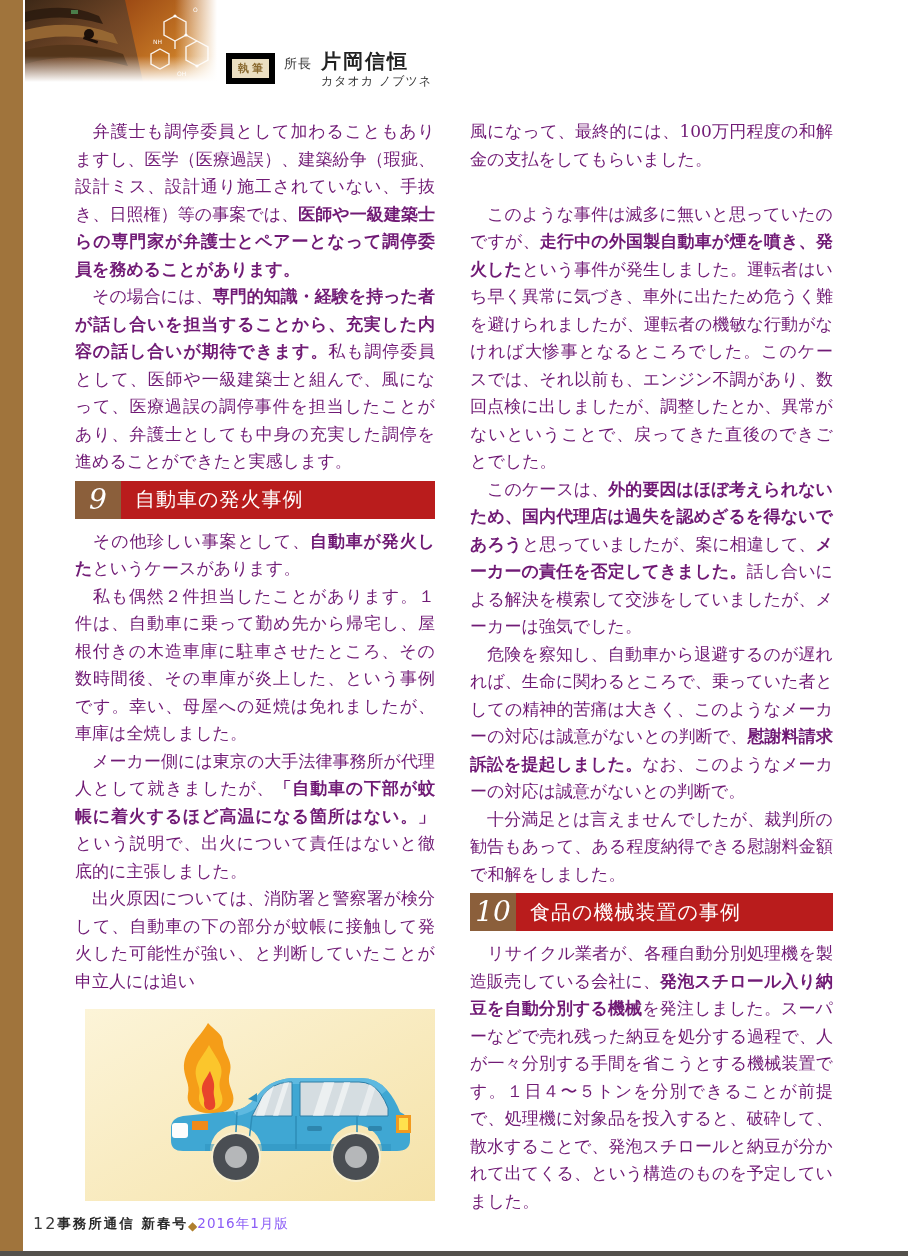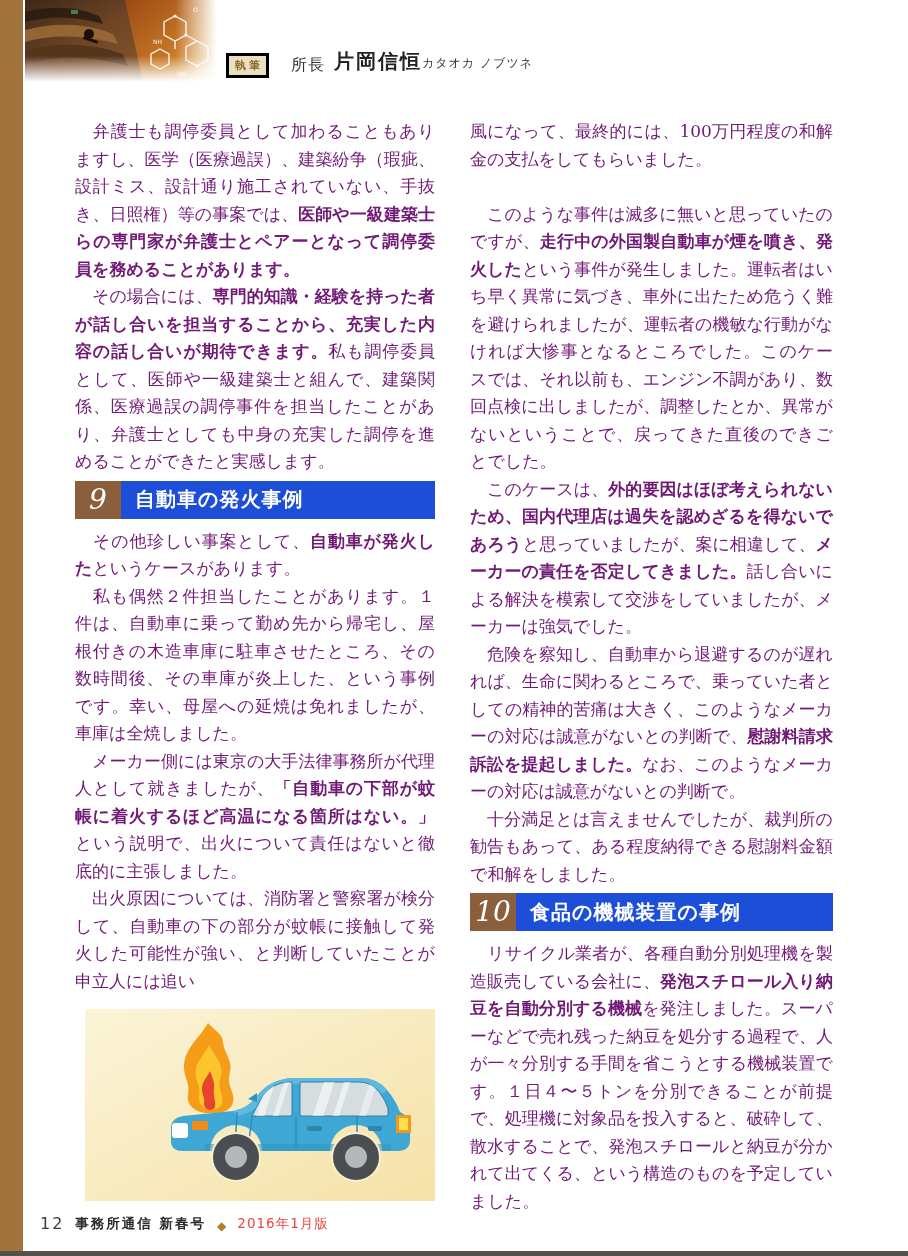--- a/index.html
+++ b/index.html
@@ -8,53 +8,53 @@
     background:#ffffff;overflow:hidden;
     font-family:"DejaVu Serif","Liberation Serif",serif;
   }
   .left-strip{position:absolute;left:0;top:0;width:23px;height:100%;background:#A0743C;}
   .bottom-edge{position:absolute;left:0;bottom:0;width:100%;height:5px;background:#54514C;z-index:5;}
 
   
   .header-photo{position:absolute;left:25px;top:0;width:192px;height:82px;}
   .byline{position:absolute;left:226px;top:50px;display:flex;align-items:flex-start;gap:9px;
           font-family:"DejaVu Sans","Liberation Sans",sans-serif;}
-  .byline-badge{border:3px solid #000000;background:#EBDFC2;color:#8A6A30;
+  .byline-badge{border:6px solid #000000;background:#EBDFC2;color:#8A6A30;
         font-size:11px;font-weight:bold;letter-spacing:3px;padding:2px 3px 2px 6px;margin-top:3px;}
-  .byline-role{font-size:16px;color:#333;margin-top:5px;letter-spacing:1px;margin-left:13px;}
-  .byline-name-wrap{display:flex;flex-direction:row;}
+  .byline-role{font-size:13px;color:#333;margin-top:5px;letter-spacing:1px;}
+  .byline-name-wrap{display:flex;flex-direction:column;}
   .byline-name{font-size:20px;font-weight:bold;color:#222;letter-spacing:2px;line-height:22px;}
   .byline-kana{font-size:12px;color:#333;letter-spacing:1px;margin-top:1px;align-self:flex-end;}
 
   
   .columns{position:absolute;left:75px;top:118px;width:758px;}
   .col{position:absolute;top:0;}
   .col-left{left:0;width:360px;}
   .col-right{left:395px;width:363px;}
   p.para{margin:0;font-size:17px;line-height:27.5px;color:#701a75;
          text-align:justify;text-justify:inter-ideograph;}
   p.para span.b{font-weight:700;}
   .spacer{height:27.5px;}
 
   .section-heading{display:flex;height:38px;margin:5px 0 9px 0;}
   .sec-num{width:46px;background:#8B5F3B;color:#fff;display:flex;align-items:center;justify-content:center;
        font-family:"DejaVu Serif","Liberation Serif",serif;font-style:italic;font-size:28px;line-height:1;}
-  .sec-title{flex:1;background:#1d4ed8;color:#fff;display:flex;align-items:center;padding-left:14px;
-       font-family:"DejaVu Sans","Liberation Sans",sans-serif;font-weight:bold;font-size:20px;letter-spacing:1px;}
+  .sec-title{flex:1;background:#b91c1c;color:#fff;display:flex;align-items:center;padding-left:14px;
+       font-family:"DejaVu Sans","Liberation Sans",sans-serif;font-weight:normal;font-size:20px;letter-spacing:1px;}
 
   .illustration{margin:14px 0 0 10px;width:350px;height:192px;}
   .illustration svg{display:block;}
 
   
-  .footer{position:absolute;left:40px;top:1214px;display:flex;align-items:flex-end;gap:11px;
+  .footer{position:absolute;left:33px;top:1214px;display:flex;align-items:flex-end;
           font-family:"DejaVu Sans","Liberation Sans",sans-serif;}
   .footer .page-num{font-size:16px;color:#3a3a3a;letter-spacing:2px;}
   .footer .pub{font-size:13.5px;font-weight:bold;color:#2b2b2b;letter-spacing:2px;}
   .footer .diamond{color:#B0802D;font-size:12px;}
-  .footer .edition{font-size:13.5px;color:#ef4444;letter-spacing:1px;}
+  .footer .edition{font-size:13.5px;color:#8b5cf6;letter-spacing:1px;}
 </style>
 </head>
 <body>
 
 <div class="page">
   <div class="left-strip"></div>
 
   <div class="header-photo">
     <svg width="192" height="82" viewBox="0 0 192 82">
       <defs>
@@ -111,21 +111,21 @@
     <span class="byline-name-wrap">
       <span class="byline-name">片岡信恒</span>
       <span class="byline-kana">カタオカ ノブツネ</span>
     </span>
   </div>
 
   <div class="columns">
     <div class="col col-left">
       <div>
           <p class="para"><span>　弁護士も調停委員として加わることもありますし、医学（医療過誤）、建築紛争（瑕疵、設計ミス、設計通り施工されていない、手抜き、日照権）等の事案では、</span><span class="b">医師や一級建築士らの専門家が弁護士とペアーとなって調停委員を務めることがあります。</span></p>
-          <p class="para"><span>　その場合には、</span><span class="b">専門的知識・経験を持った者が話し合いを担当することから、充実した内容の話し合いが期待できます。</span><span>私も調停委員として、医師や一級建築士と組んで、建築関係、医療過誤の調停事件を担当したことがあり、弁護士としても中身の充実した調停を進めることができたと実感します。</span></p>
+          <p class="para"><span>　その場合には、</span><span class="b">専門的知識・経験を持った者が話し合いを担当することから、充実した内容の話し合いが期待できます。</span><span>私も調停委員として、医師や一級建築士と組んで、風になって、医療過誤の調停事件を担当したことがあり、弁護士としても中身の充実した調停を進めることができたと実感します。</span></p>
           <div class="section-heading">
             <div class="sec-num">9</div>
             <div class="sec-title">自動車の発火事例</div>
           </div>
           <p class="para"><span>　その他珍しい事案として、</span><span class="b">自動車が発火した</span><span>というケースがあります。</span></p>
           <p class="para"><span>　私も偶然２件担当したことがあります。１件は、自動車に乗って勤め先から帰宅し、屋根付きの木造車庫に駐車させたところ、その数時間後、その車庫が炎上した、という事例です。幸い、母屋への延焼は免れましたが、車庫は全焼しました。</span></p>
           <p class="para"><span>　メーカー側には東京の大手法律事務所が代理人として就きましたが、</span><span class="b">「自動車の下部が蚊帳に着火するほど高温になる箇所はない。」</span><span>という説明で、出火について責任はないと徹底的に主張しました。</span></p>
           <p class="para"><span>　出火原因については、消防署と警察署が検分して、自動車の下の部分が蚊帳に接触して発火した可能性が強い、と判断していたことが申立人には追い</span></p>
         </div>
       <figure class="illustration" style="margin:14px 0 0 10px;">

